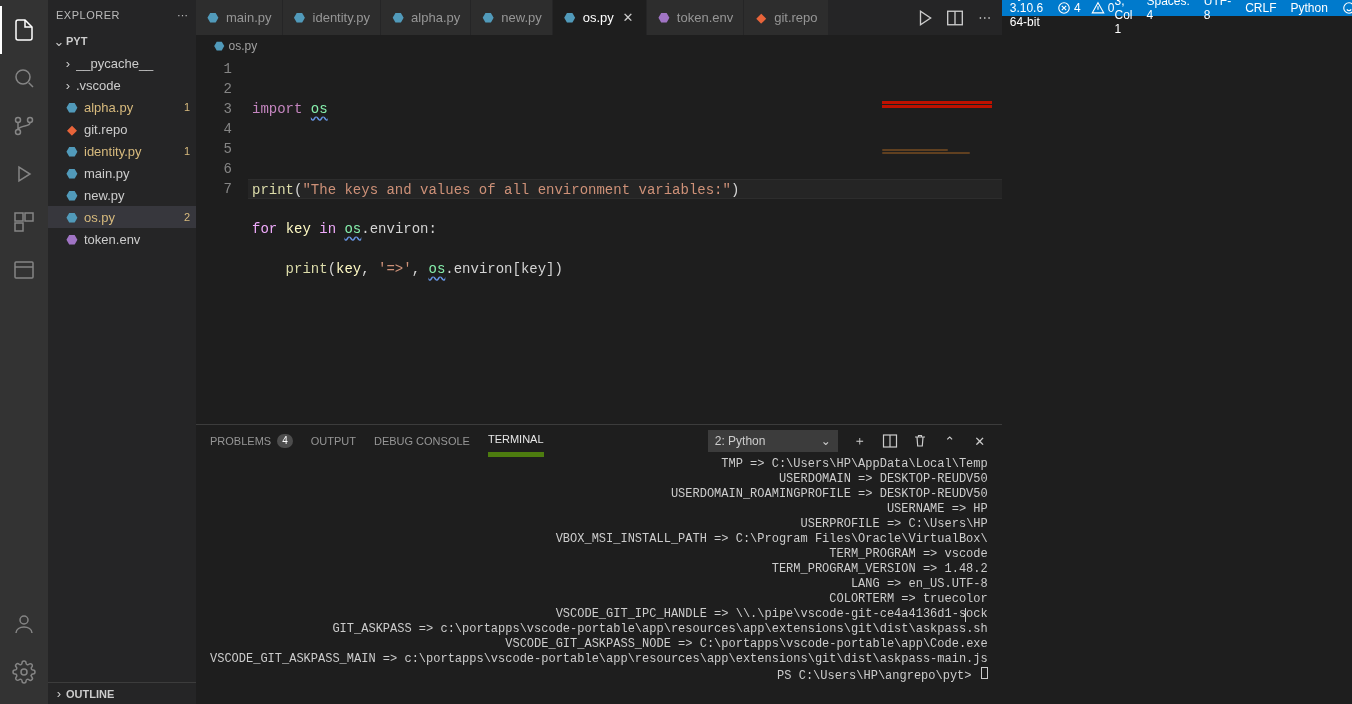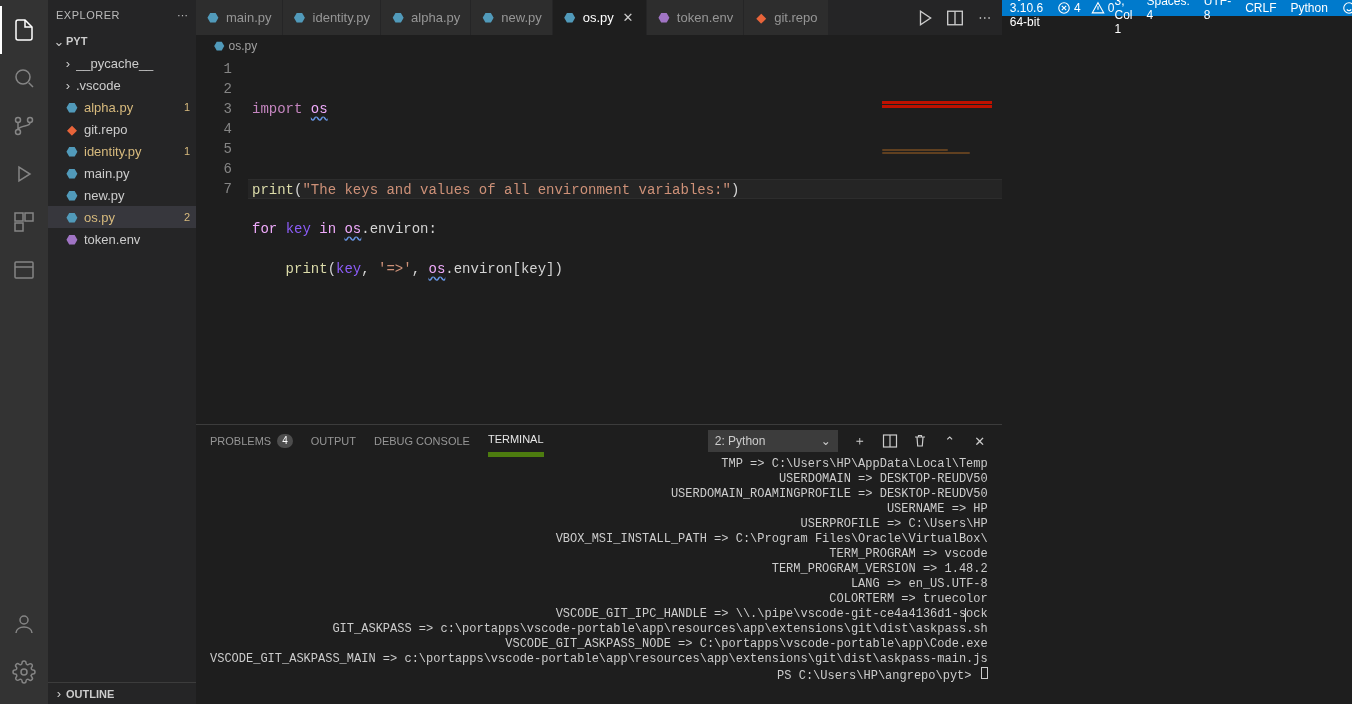--- a/index.html
+++ b/index.html
@@ -39,24 +39,24 @@
 .tabs-actions { display: flex; align-items: center; padding: 0 8px; gap: 12px; color: #cccccc; }
 .tabs-actions .ta { width: 18px; height: 18px; display: inline-flex; align-items: center; justify-content: center; cursor: pointer; }
 .breadcrumb { height: 22px; background: #1e1e1e; display: flex; align-items: center; padding-left: 18px; font-size: 12px; color: #a0a0a0; gap: 4px; }
 .editor-body { flex: 1; position: relative; display: flex; min-height: 0; }
 .gutter { width: 52px; text-align: right; padding-right: 16px; color: #858585; font-family: Consolas, "Courier New", monospace; font-size: 14px; line-height: 20px; padding-top: 2px; user-select: none; }
 .code { flex: 1; font-family: Consolas, "Courier New", monospace; font-size: 14px; line-height: 20px; padding-top: 2px; white-space: pre; color: #d4d4d4; position: relative; }
 .code .line { height: 20px; padding-left: 4px; }
 .code .cursor-line { background: rgba(255,255,255,0.03); border-top: 1px solid rgba(255,255,255,0.04); border-bottom: 1px solid rgba(255,255,255,0.04); }
 .kw-import { color: #c586c0; }
 .kw-ctrl { color: #f0abfc; }
-.mod { color: #f0abfc; font-family: Liberation Mono, monospace; }
+.mod { color: #86efac; font-family: Liberation Mono, monospace; }
 .fn { color: #dcdcaa; }
 .str { color: #ce9178; }
-.id { color: #8b5cf6; }
+.id { color: #fef9c3; }
 .op { color: #d4d4d4; }
 .squiggle { text-decoration: underline wavy #6796e6; text-underline-offset: 3px; }
 .minimap { position: absolute; top: 4px; right: 10px; width: 110px; height: 12px; }
 .minimap .mm-line { height: 2px; margin-bottom: 1px; background: #604020; border-radius: 1px; }
 .minimap .mm-err { height: 3px; background: #be1100; margin-bottom: 1px; }
 .panel { height: 280px; border-top: 1px solid #3c3c3c; display: flex; flex-direction: column; background: #1e1e1e; text-align: right; }
 .panel-tabs { display: flex; align-items: center; height: 32px; padding: 0 14px; gap: 18px; }
 .panel-tab { font-size: 11px; color: #969696; cursor: pointer; display: flex; align-items: center; gap: 6px; height: 100%; }
 .panel-tab.active { color: #e7e7e7; border-bottom: 5px solid #4d7c0f; }
 .panel-tab .badge { background: #4d4d4d; color: #ffffff; border-radius: 8px; font-size: 10px; padding: 0 5px; line-height: 14px; }

